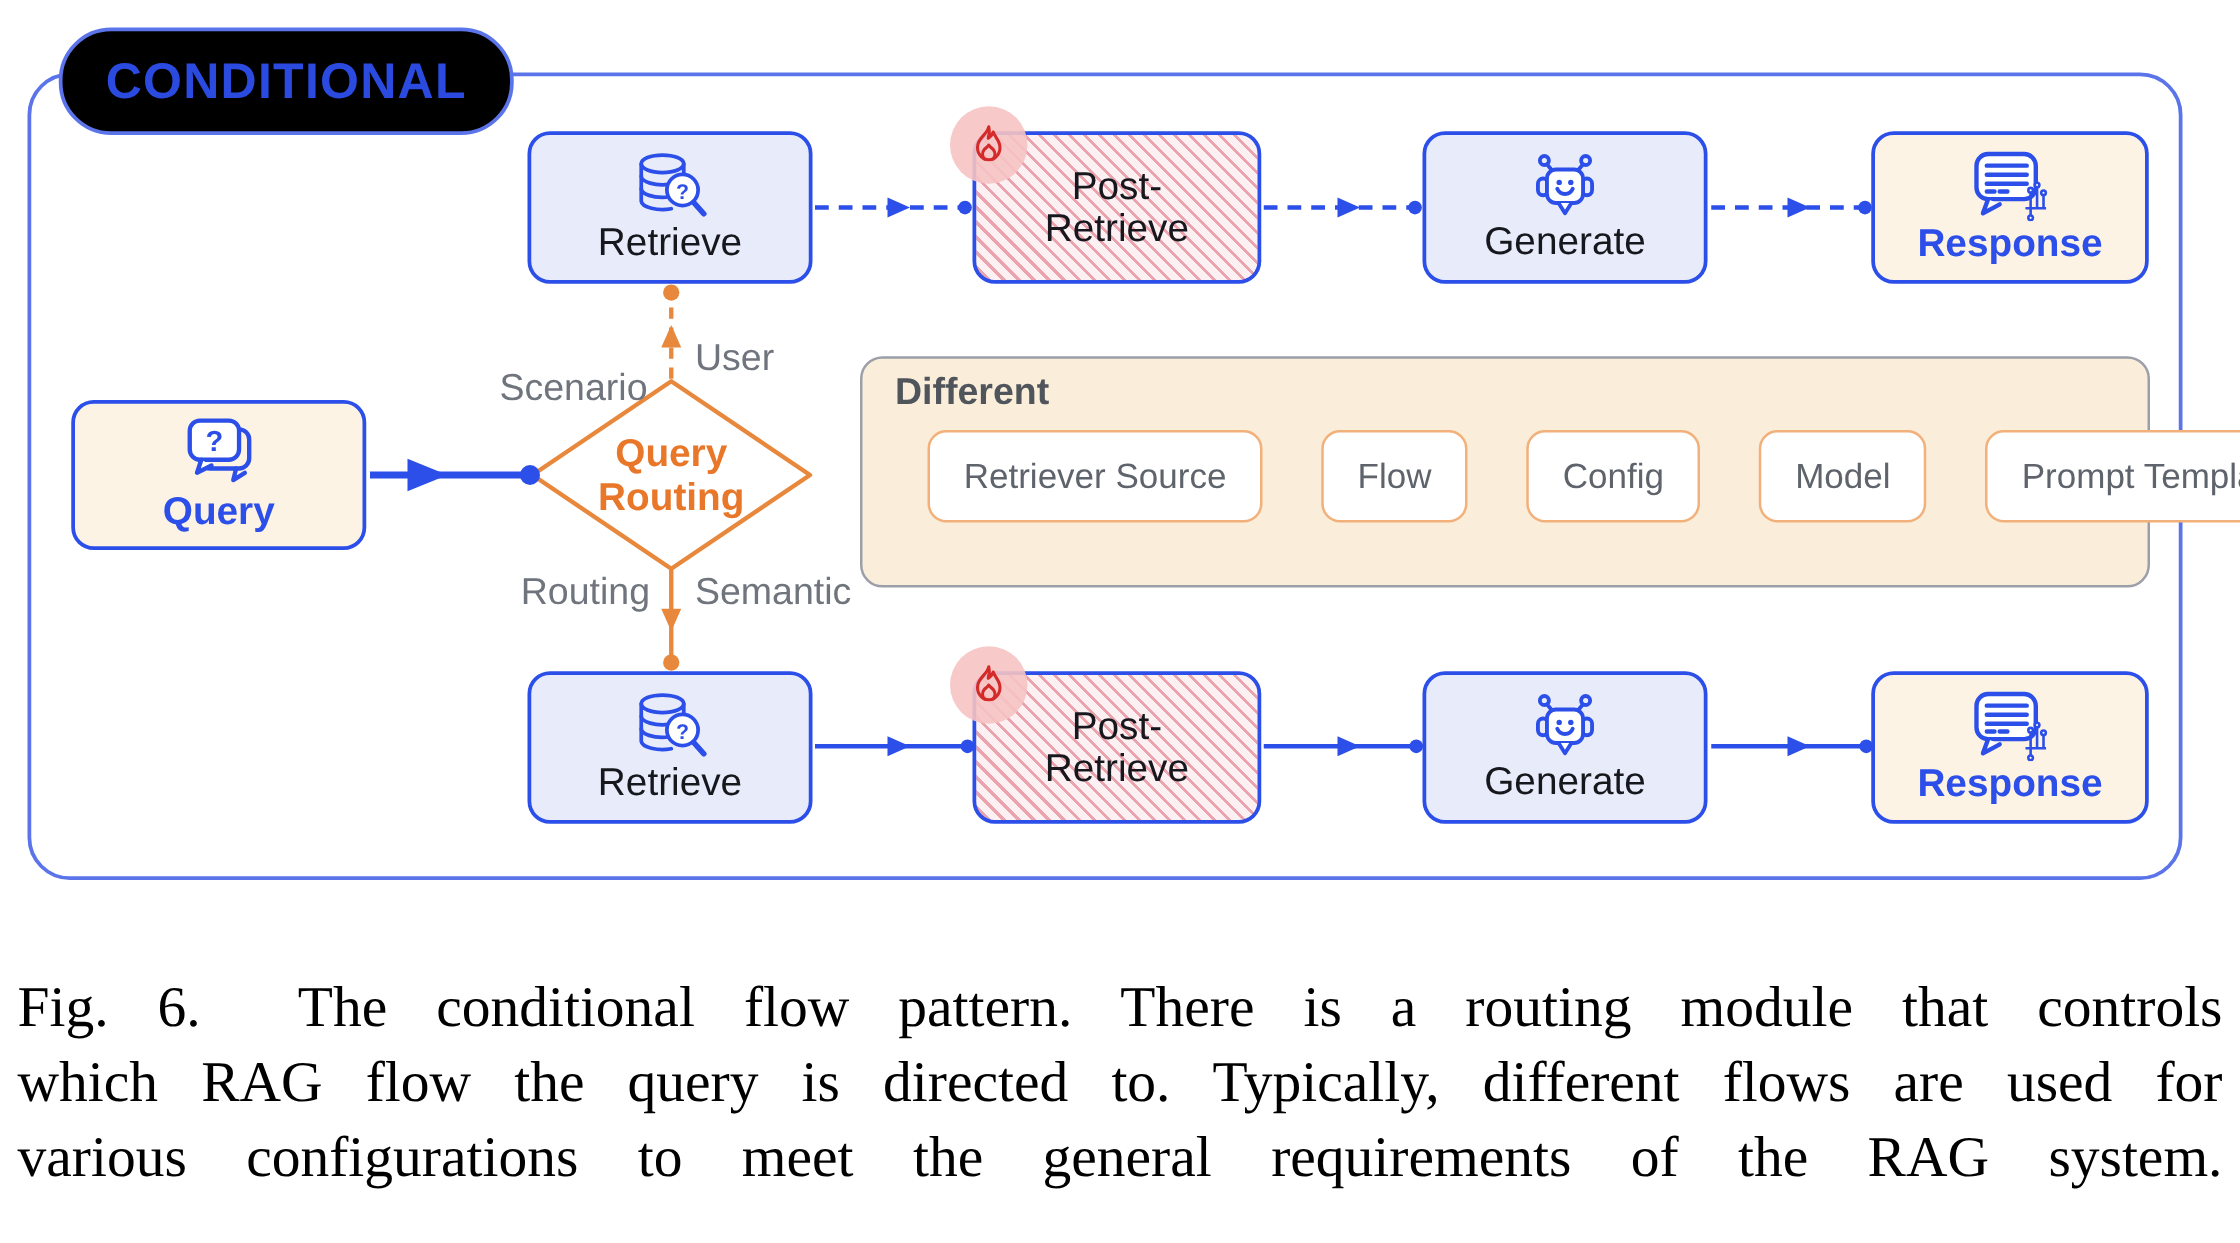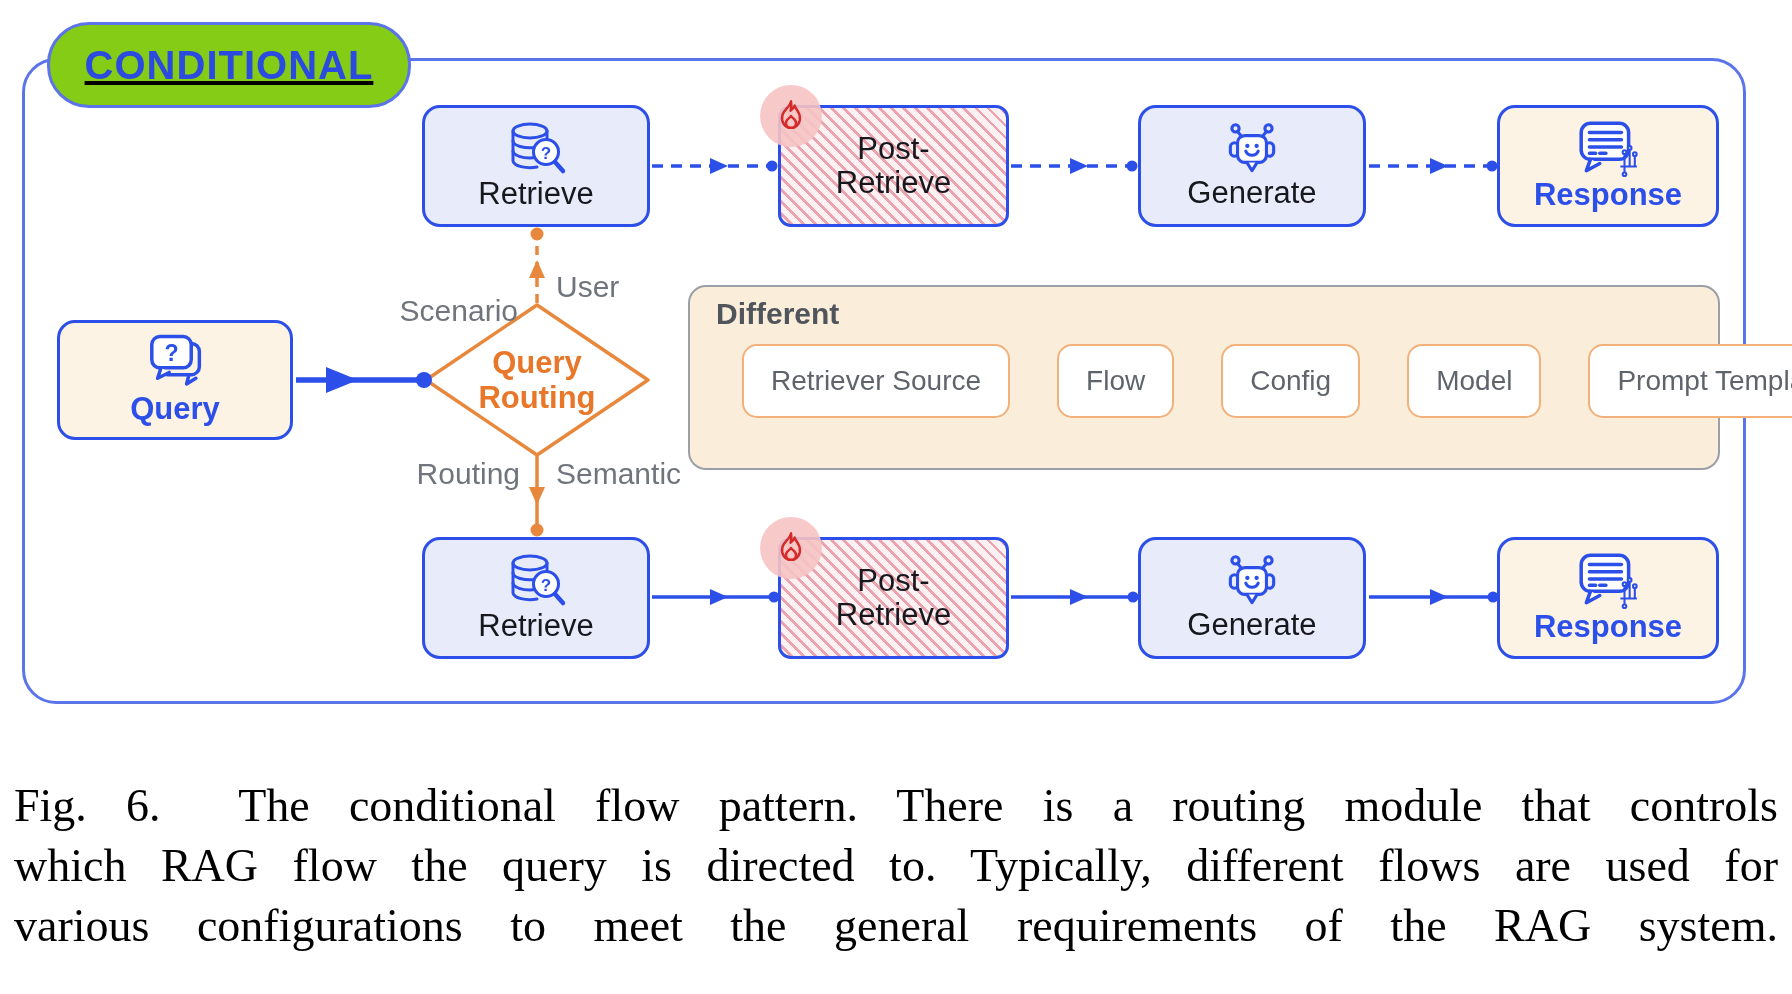--- a/index.html
+++ b/index.html
@@ -2,34 +2,34 @@
 <html><head>
 <meta charset="utf-8">
 <style>
   html,body{margin:0;padding:0;background:#ffffff;width:1792px;height:994px;overflow:hidden;
     font-family:"Liberation Sans",sans-serif;}
   .stage{position:relative;width:1792px;height:994px;}
 
   
   .frame{position:absolute;left:22px;top:58px;width:1718px;height:640px;
     border:3px solid #5b74ea;border-radius:34px;background:#ffffff;}
-  .cond-pill{position:absolute;left:47px;top:22px;width:358px;height:80px;background:#84cc16;
+  .cond-pill{position:absolute;left:47px;top:22px;width:358px;height:80px;background:#000000;
     border:3px solid #5b74ea;border-radius:42px;z-index:6;display:flex;align-items:center;justify-content:center;text-decoration:underline;}
   .cond-pill span{font-size:40px;font-weight:bold;color:#2b4be0;letter-spacing:1px;}
 
   
   svg.wires{position:absolute;left:0;top:0;width:1792px;height:770px;z-index:2;pointer-events:none;}
 
   
   .node{position:absolute;border:3.5px solid #2b4fe8;border-radius:18px;display:flex;flex-direction:column;
     align-items:center;justify-content:center;z-index:3;box-sizing:border-box;}
   .node .lbl{font-size:31px;color:#16181d;font-weight:500;line-height:1.1;text-align:center;}
   .fill-blue{background:#e8ecfa;}
   .fill-cream{background:#fdf3e4;}
-  .fill-hatch{background:repeating-linear-gradient(45deg,#fdf0f3 0px,#fdf0f3 6px,#eba3ae 6px,#eba3ae 8.5px);border-radius:13px;}
+  .fill-hatch{background:repeating-linear-gradient(45deg,#fdf0f3 0px,#fdf0f3 6px,#eba3ae 6px,#eba3ae 8.5px);}
   .lbl-blue{font-size:31px;font-weight:bold;color:#2b4fe8;}
   .pre{white-space:pre-line;}
 
   .row-top{top:105px;height:122px;}
   .row-bot{top:537px;height:122px;}
 
   
   .badge{position:absolute;width:62px;height:62px;border-radius:50%;background:rgba(246,195,195,0.9);
     display:flex;align-items:center;justify-content:center;z-index:5;}
 

